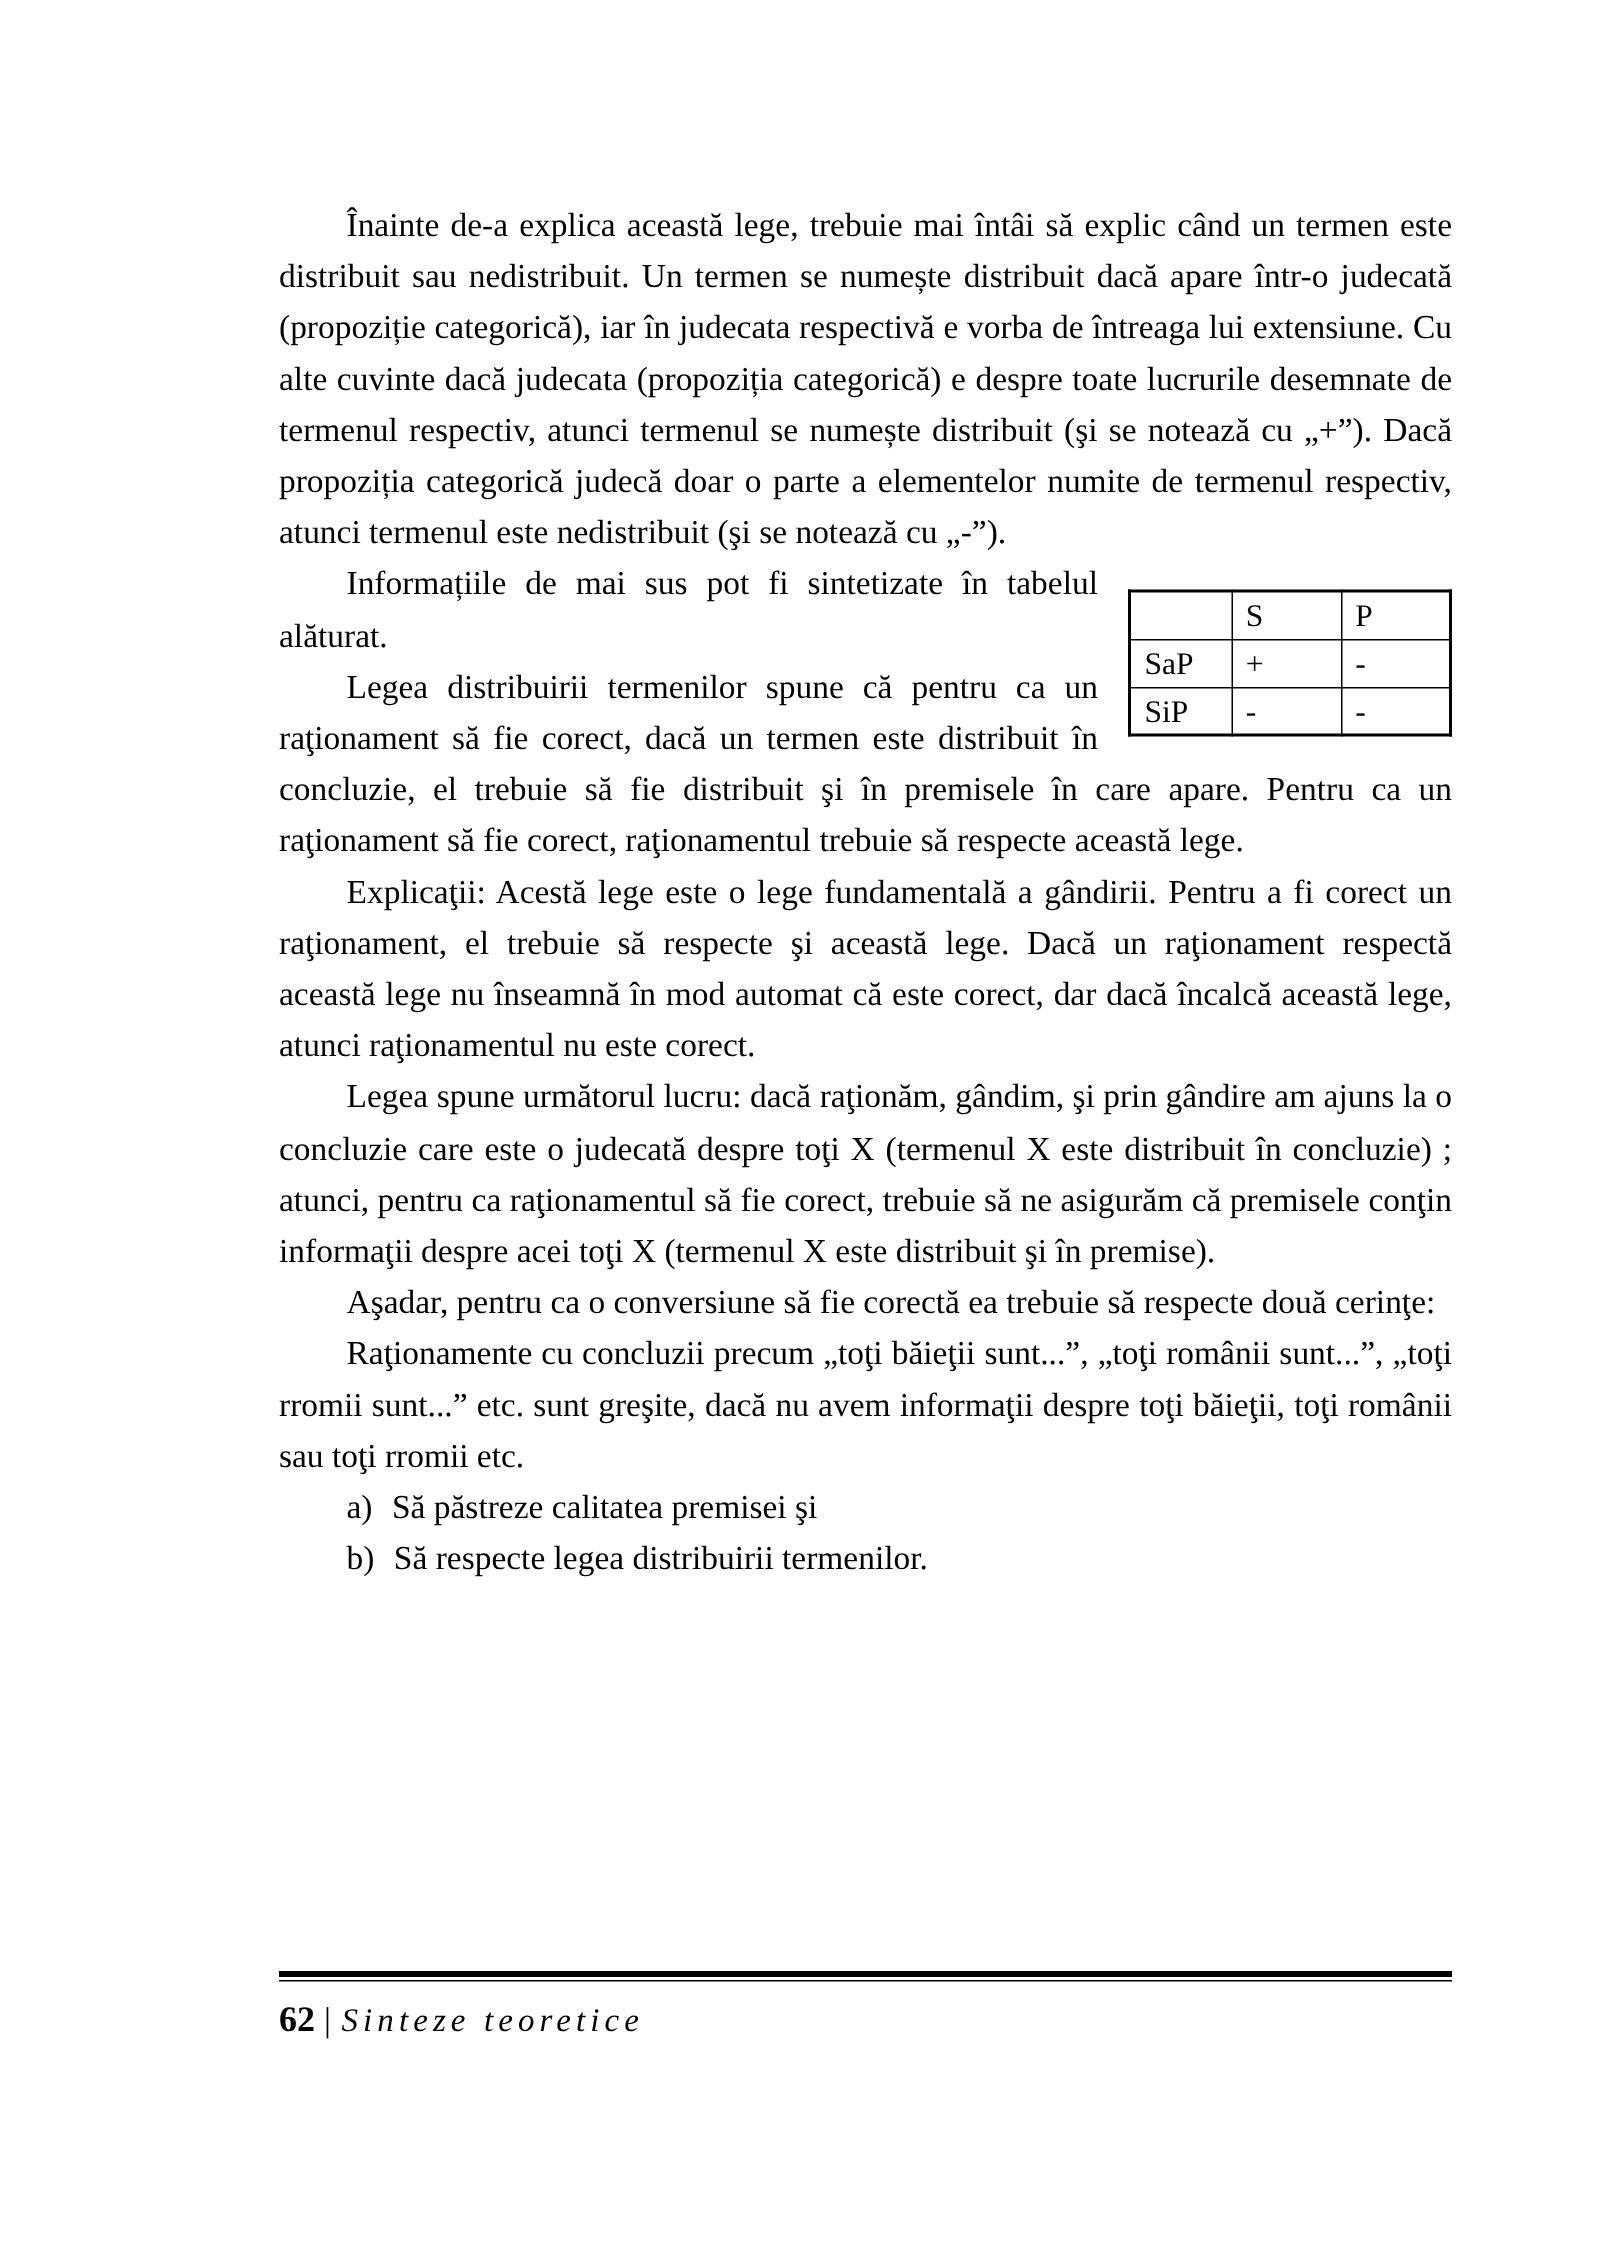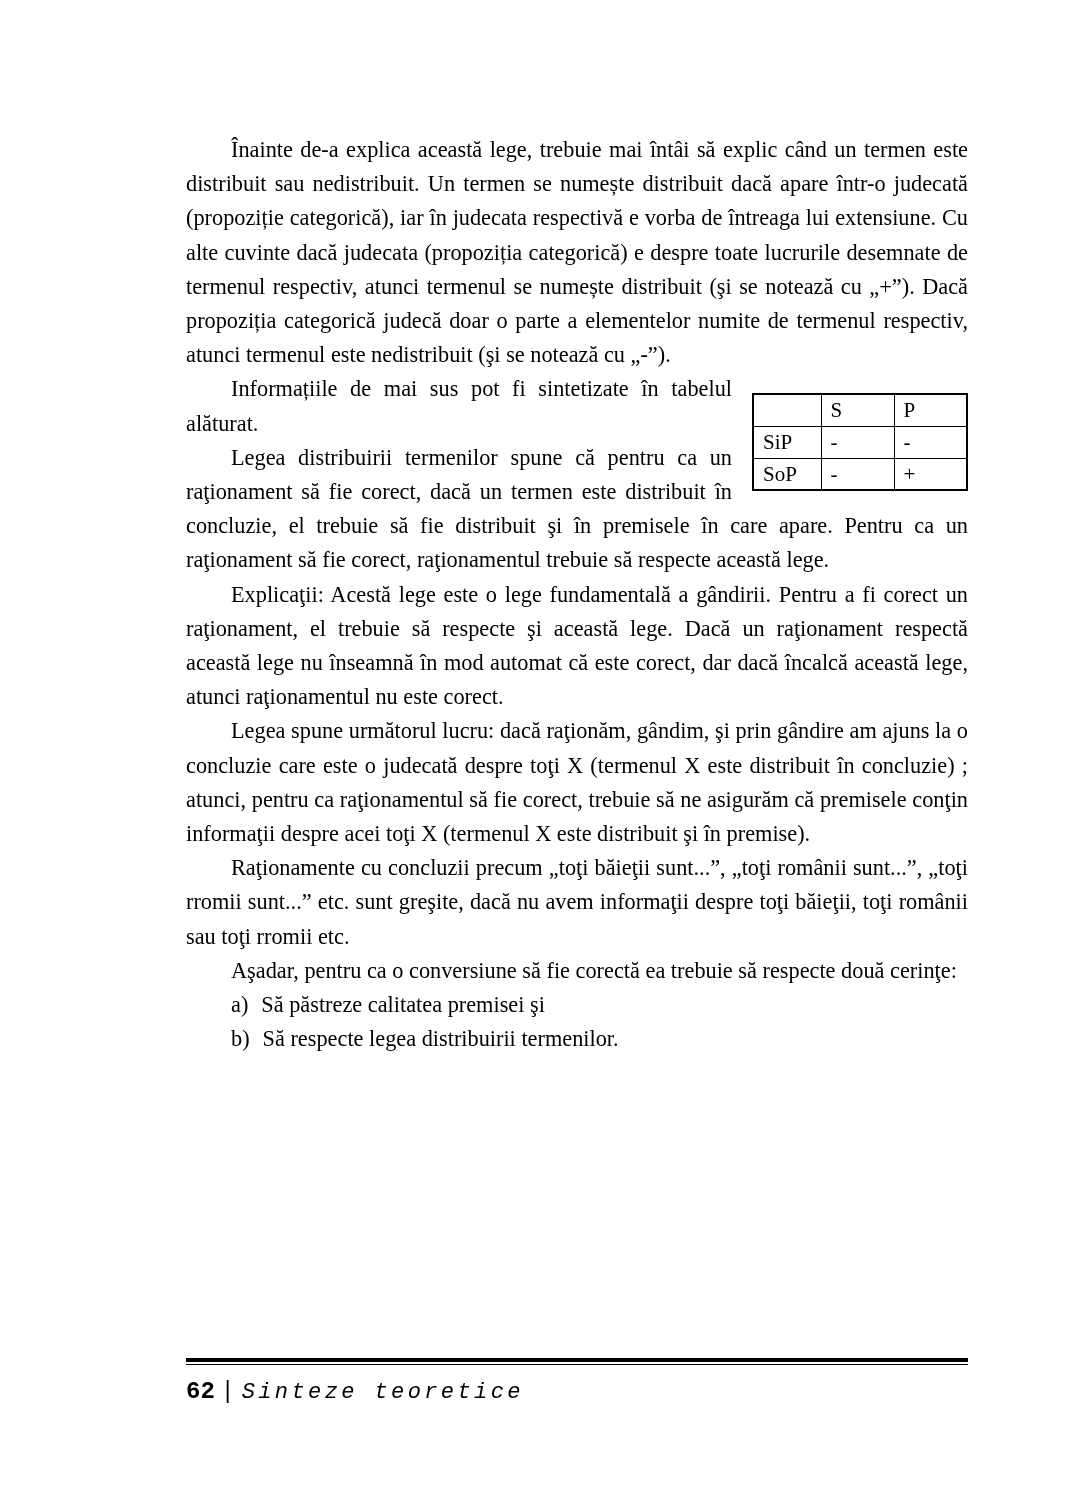--- a/index.html
+++ b/index.html
@@ -70,23 +70,22 @@
     padding: 0 0 0 45px;
     display: flex;
     gap: 13px;
   }
   .list-block li .marker { flex: 0 0 auto; }
   .list-block li .txt { flex: 1 1 auto; }
 
   .footer {
     position: absolute;
     left: 150px;
-    top: 1358px;
+    top: 1314px;
     width: 782px;
-    font-family: Liberation Mono, monospace;
   }
   .footer .rule-thick {
     height: 4px;
     background: #000;
     width: 100%;
   }
   .footer .rule-gap {
     height: 2px;
     background: #ffffff;
     width: 100%;
@@ -132,38 +131,38 @@
           <col class="c1">
           <col class="c2">
         </colgroup>
       <tbody>
         <tr>
           <th></th>
           <th>S</th>
           <th>P</th>
         </tr>
         <tr>
+          <td>SaP</td>
+          <td>+</td>
+          <td>-</td>
+        </tr>
+        <tr>
           <td>SiP</td>
           <td>-</td>
           <td>-</td>
-        </tr>
-        <tr>
-          <td>SoP</td>
-          <td>-</td>
-          <td>+</td>
         </tr>
       </tbody>
     </table>
 
     <p class="body-par">Informațiile de mai sus pot fi sintetizate în tabelul alăturat.</p>
     <p class="body-par">Legea distribuirii termenilor spune că pentru ca un raţionament să fie corect, dacă un termen este distribuit în concluzie, el trebuie să fie distribuit şi în premisele în care apare. Pentru ca un raţionament să fie corect, raţionamentul trebuie să respecte această lege.</p>
     <p class="body-par">Explicaţii: Acestă lege este o lege fundamentală a gândirii. Pentru a fi corect un raţionament, el trebuie să respecte şi această lege. Dacă un raţionament respectă această lege nu înseamnă în mod automat că este corect, dar dacă încalcă această lege, atunci raţionamentul nu este corect.</p>
     <p class="body-par"> Legea spune următorul lucru: dacă raţionăm, gândim, şi prin gândire am ajuns la o concluzie care este o judecată despre toţi X (termenul X este distribuit în concluzie) ; atunci, pentru ca raţionamentul să fie corect, trebuie să ne asigurăm că premisele conţin informaţii despre acei toţi X (termenul X este distribuit şi în premise).</p>
+    <p class="body-par">Aşadar, pentru ca o conversiune să fie corectă ea trebuie să respecte două cerinţe:</p>
     <p class="body-par">Raţionamente cu concluzii precum „toţi băieţii sunt...”, „toţi românii sunt...”, „toţi rromii sunt...” etc. sunt greşite, dacă nu avem informaţii despre toţi băieţii, toţi românii sau toţi rromii etc.</p>
-    <p class="body-par">Aşadar, pentru ca o conversiune să fie corectă ea trebuie să respecte două cerinţe:</p>
 
     <ul class="list-block">
       <li>
         <span class="marker">a)</span>
         <span class="txt">Să păstreze calitatea premisei şi</span>
       </li>
       <li>
         <span class="marker">b)</span>
         <span class="txt">Să respecte legea distribuirii termenilor.</span>
       </li>

